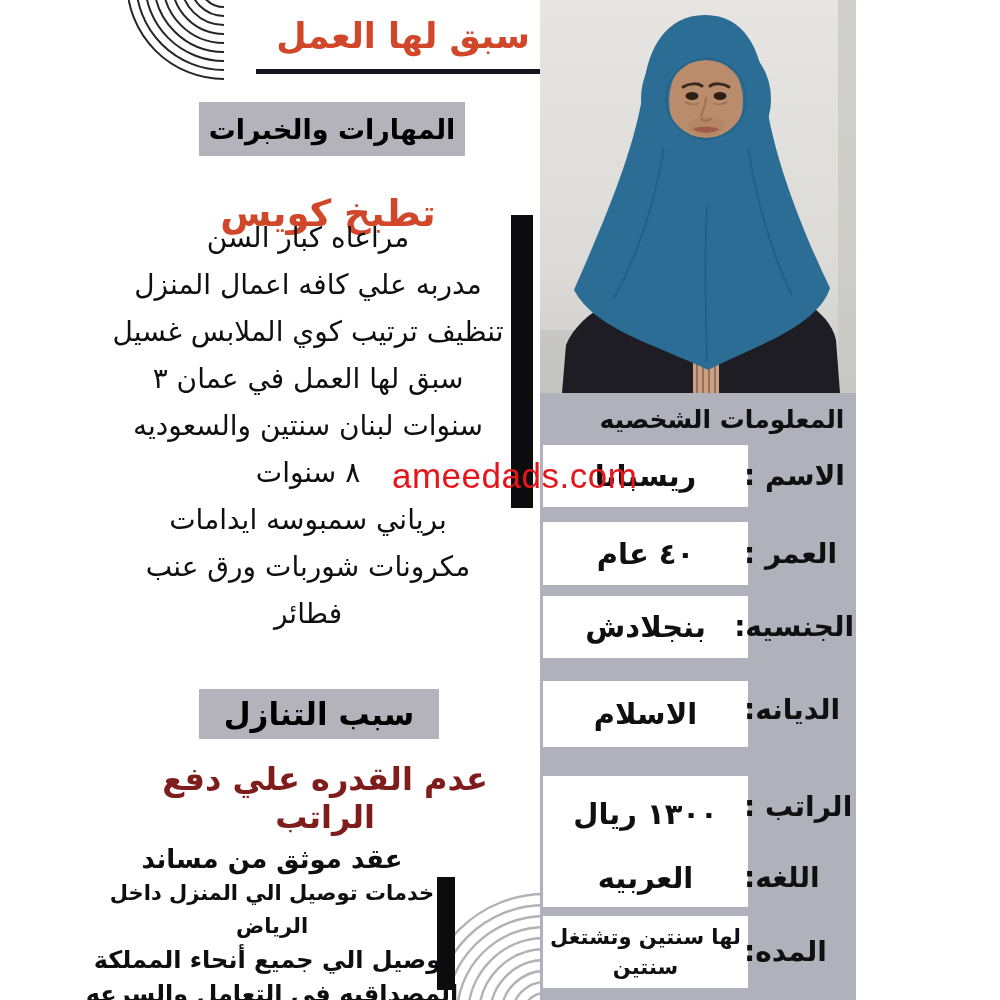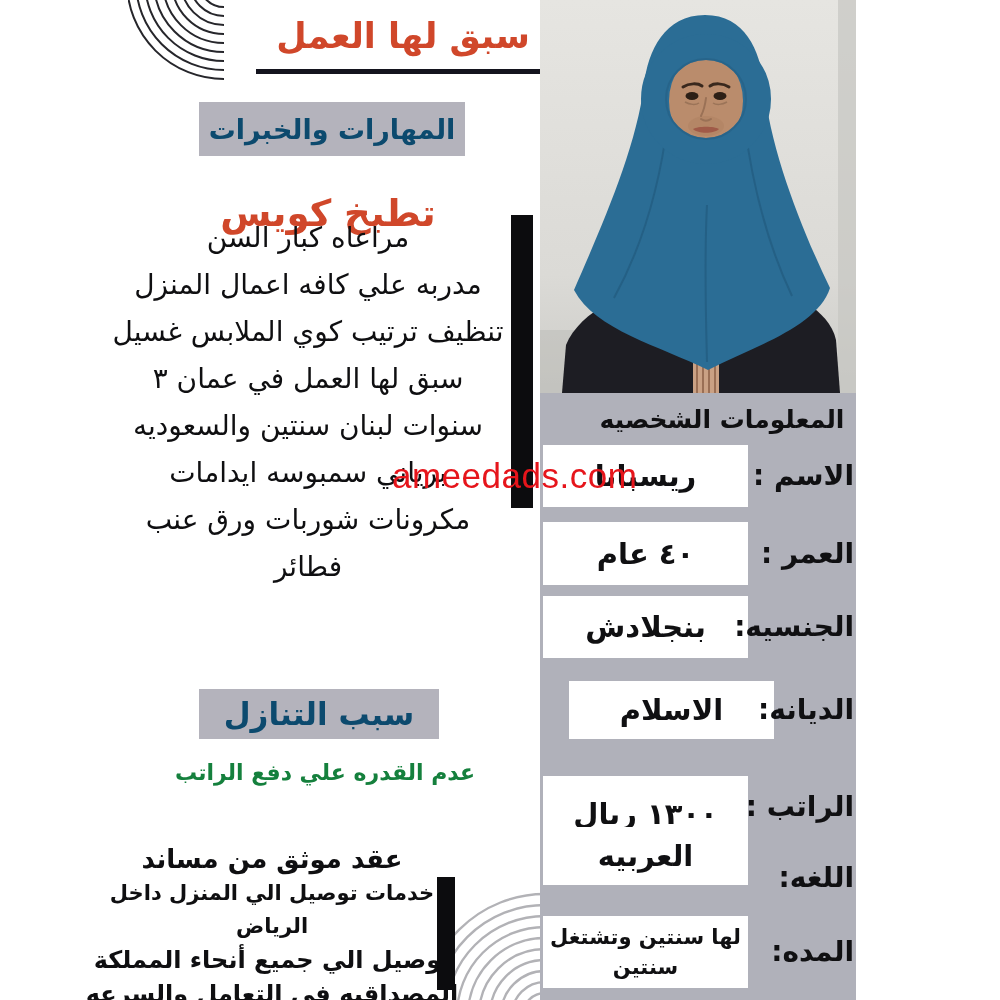--- a/index.html
+++ b/index.html
@@ -9,62 +9,62 @@
   }
   .abs{position:absolute;}
 
   
   .arcs-top{left:128px;top:0;width:96px;height:84px;}
   .page-title{left:250px;top:16px;width:306px;text-align:center;
     font-size:35px;font-weight:bold;color:#d0472a;direction:rtl;}
   .title-underline{left:256px;top:69px;width:298px;height:5px;background:#14141e;}
 
   .gray-box{background:#b4b3bc;display:flex;align-items:center;justify-content:center;
-    font-weight:bold;color:#0c4a6e;direction:rtl;}
+    font-weight:bold;color:#000000;direction:rtl;}
   .skills-header-box{left:199px;top:102px;width:266px;height:54px;font-size:27px;}
   .skills-highlight{left:199px;top:158px;width:258px;text-align:center;
     font-size:37px;font-weight:bold;color:#d0472a;direction:rtl;margin-top:34px;}
 
   .black-bar-top{left:511px;top:215px;width:22px;height:293px;background:#0c0c0e;}
   .black-bar-bottom{left:437px;top:877px;width:18px;height:113px;background:#0c0c0e;}
 
   .skills-lines{left:108px;top:214px;width:400px;direction:rtl;text-align:center;
     font-weight:normal;color:#0f0f11;}
   .skills-lines .skill-line{font-size:28px;line-height:47px;height:47px;white-space:nowrap;}
 
   .reason-box{left:199px;top:689px;width:240px;height:50px;font-size:31px;}
   .reason-text{left:130px;top:760px;width:390px;text-align:center;direction:rtl;
-    font-size:22px;font-weight:bold;color:#15803d;}
+    font-size:32px;font-weight:bold;color:#7f1d1d;}
 
   .footer-lines{left:78px;top:841px;width:388px;text-align:center;direction:rtl;
     font-weight:bold;color:#0f0f11;}
   .footer-lines .fl0{font-size:26px;line-height:36px;}
   .footer-lines .fl1{font-size:21px;line-height:33px;}
   .footer-lines .fl2,.footer-lines .fl3,.footer-lines .fl4{font-size:24px;line-height:34px;}
 
   .arcs-bottom{left:452px;top:876px;width:93px;height:124px;}
 
   
   .panel{left:540px;top:0;width:316px;height:1000px;background:#b0b1ba;}
   .photo{position:absolute;left:0;top:0;width:316px;height:393px;}
   .info-header{position:absolute;left:0;top:405px;width:364px;text-align:center;
     font-size:25px;font-weight:bold;color:#101012;direction:rtl;}
 
   .info-row .value-box{position:absolute;left:3px;width:205px;background:#ffffff;
     display:flex;align-items:center;justify-content:center;text-align:center;
     font-weight:bold;color:#101012;direction:rtl;font-size:29px;}
-  .info-row .row-label{position:absolute;right:2px;width:110px;text-align:right;
+  .info-row .row-label{position:absolute;right:2px;width:110px;text-align:left;
     font-weight:bold;color:#101012;direction:rtl;font-size:28px;white-space:nowrap;}
 
   .r0 .value-box{top:445px;height:62px;} .r0 .row-label{top:445px;line-height:62px;}
   .r1 .value-box{top:522px;height:63px;} .r1 .row-label{top:522px;line-height:63px;}
   .r2 .value-box{top:596px;height:62px;} .r2 .row-label{top:596px;line-height:62px;}
-  .r3 .value-box{top:681px;height:58px;margin-left:26px;} .r3 .row-label{top:681px;line-height:58px;}
+  .r3 .value-box{top:681px;height:66px;} .r3 .row-label{top:681px;line-height:58px;}
   .r4 .value-box{top:776px;height:76px;} .r4 .row-label{top:776px;line-height:62px;}
-  .r5 .value-box{top:827px;height:58px;} .r5 .row-label{top:849px;line-height:58px;}
+  .r5 .value-box{top:849px;height:58px;} .r5 .row-label{top:849px;line-height:58px;}
   .r6 .value-box{top:916px;height:72px;font-size:21px;line-height:1.45;padding:18px 6px;box-sizing:border-box;}
   .r6 .row-label{top:916px;line-height:72px;}
 
   .watermark{left:392px;top:456px;font-size:35px;color:#e6151b;z-index:60;
     font-family:"Liberation Sans",sans-serif;letter-spacing:0.5px;direction:ltr;}
 </style>
 </head>
 <body>
 
 <div id="canvas">
@@ -91,20 +91,21 @@
   <div class="abs skills-highlight">تطبخ كويس</div>
 
   <div class="abs black-bar-top"></div>
 
   <div class="abs skills-lines">
     <div class="skill-line">مراعاه كبار السن</div>
     <div class="skill-line">مدربه علي كافه اعمال المنزل</div>
     <div class="skill-line">تنظيف ترتيب كوي الملابس غسيل</div>
     <div class="skill-line">سبق لها العمل في عمان ٣</div>
     <div class="skill-line">سنوات لبنان سنتين والسعوديه</div>
+    <div class="skill-line">٨ سنوات</div>
     <div class="skill-line">برياني سمبوسه ايدامات</div>
     <div class="skill-line">مكرونات شوربات ورق عنب</div>
     <div class="skill-line">فطائر</div>
   </div>
 
   <div class="abs gray-box reason-box">سبب التنازل</div>
   <div class="abs reason-text">عدم القدره علي دفع الراتب</div>
 
   <div class="abs footer-lines">
     <div class="fl0">عقد موثق من مساند</div>

